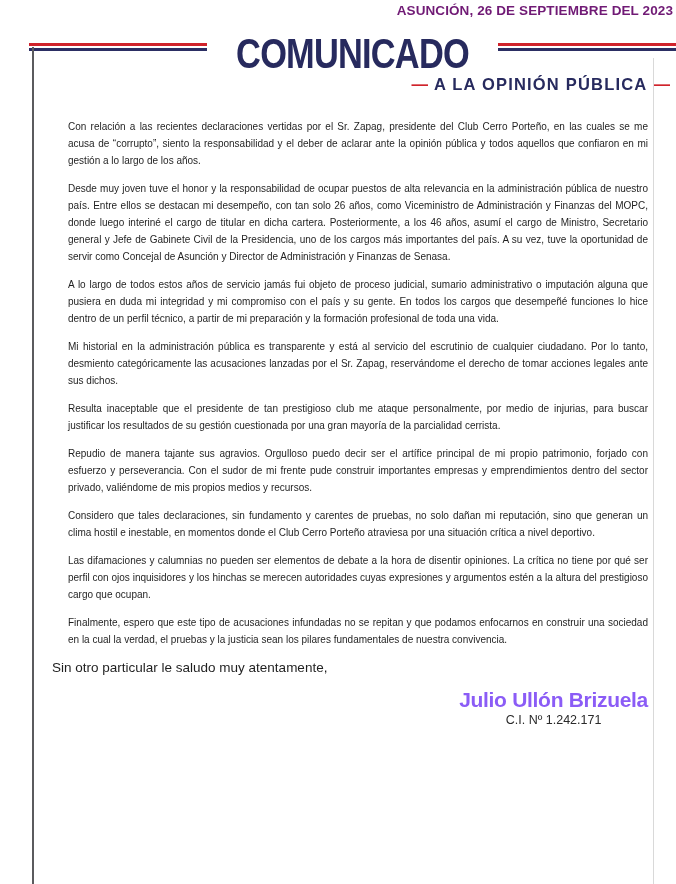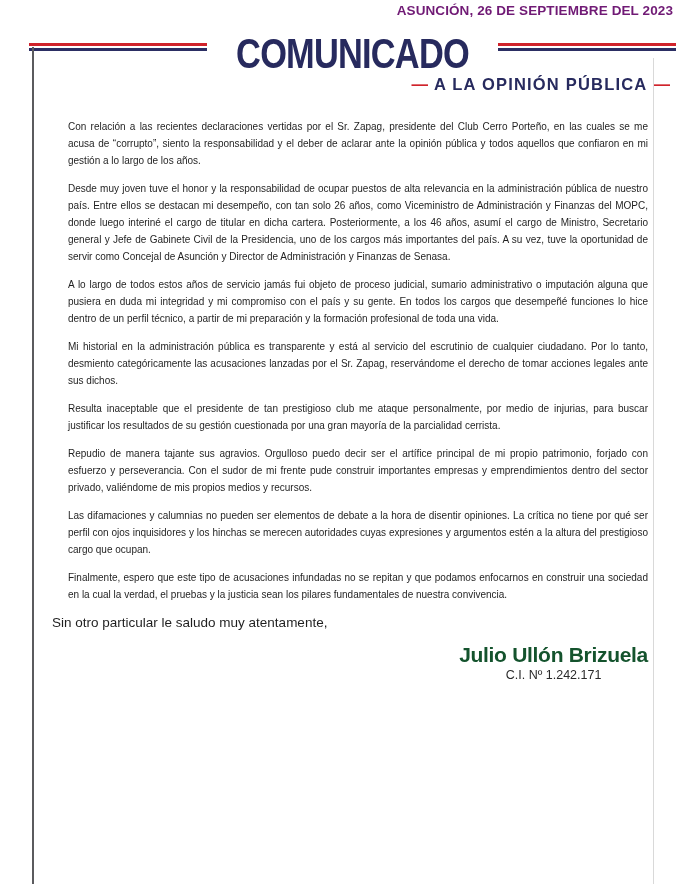--- a/index.html
+++ b/index.html
@@ -94,21 +94,21 @@
     font-size: 13.5px;
     line-height: 18.5px;
   }
 
   
   .signature-row { display: flex; justify-content: flex-end; margin-top: 10px; }
   .signature-block { text-align: center; }
   .sig-name {
     font-size: 21px;
     font-weight: bold;
-    color: #14532d;
+    color: #8b5cf6;
     line-height: 1.1;
     letter-spacing: -0.3px;
   }
   .sig-id {
     font-size: 12.5px;
     color: #2a2a2a;
     margin-top: 2px;
   }
 </style>
 </head>
@@ -141,20 +141,21 @@
   <div class="right-paper-edge"></div>
 
   <div class="content">
     <div>
         <p class="para">Con relación a las recientes declaraciones vertidas por el Sr. Zapag, presidente del Club Cerro Porteño, en las cuales se me acusa de “corrupto”, siento la responsabilidad y el deber de aclarar ante la opinión pública y todos aquellos que confiaron en mi gestión a lo largo de los años.</p>
         <p class="para">Desde muy joven tuve el honor y la responsabilidad de ocupar puestos de alta relevancia en la administración pública de nuestro país. Entre ellos se destacan mi desempeño, con tan solo 26 años, como Viceministro de Administración y Finanzas del MOPC, donde luego interiné el cargo de titular en dicha cartera. Posteriormente, a los 46 años, asumí el cargo de Ministro, Secretario general y Jefe de Gabinete Civil de la Presidencia, uno de los cargos más importantes del país. A su vez, tuve la oportunidad de servir como Concejal de Asunción y Director de Administración y Finanzas de Senasa.</p>
         <p class="para">A lo largo de todos estos años de servicio jamás fui objeto de proceso judicial, sumario administrativo o imputación alguna que pusiera en duda mi integridad y mi compromiso con el país y su gente. En todos los cargos que desempeñé funciones lo hice dentro de un perfil técnico, a partir de mi preparación y la formación profesional de toda una vida.</p>
         <p class="para bold">Mi historial en la administración pública es transparente y está al servicio del escrutinio de cualquier ciudadano. Por lo tanto, desmiento categóricamente las acusaciones lanzadas por el Sr. Zapag, reservándome el derecho de tomar acciones legales ante sus dichos.</p>
         <p class="para">Resulta inaceptable que el presidente de tan prestigioso club me ataque personalmente, por medio de injurias, para buscar justificar los resultados de su gestión cuestionada por una gran mayoría de la parcialidad cerrista.</p>
         <p class="para">Repudio de manera tajante sus agravios. Orgulloso puedo decir ser el artífice principal de mi propio patrimonio, forjado con esfuerzo y perseverancia. Con el sudor de mi frente pude construir importantes empresas y emprendimientos dentro del sector privado, valiéndome de mis propios medios y recursos.</p>
+        <p class="para">Considero que tales declaraciones, sin fundamento y carentes de pruebas, no solo dañan mi reputación, sino que generan un clima hostil e inestable, en momentos donde el Club Cerro Porteño atraviesa por una situación crítica a nivel deportivo.</p>
         <p class="para">Las difamaciones y calumnias no pueden ser elementos de debate a la hora de disentir opiniones. La crítica no tiene por qué ser perfil con ojos inquisidores y los hinchas se merecen autoridades cuyas expresiones y argumentos estén a la altura del prestigioso cargo que ocupan.</p>
         <p class="para">Finalmente, espero que este tipo de acusaciones infundadas no se repitan y que podamos enfocarnos en construir una sociedad en la cual la verdad, el pruebas y la justicia sean los pilares fundamentales de nuestra convivencia.</p>
       </div>
     <p class="closing">Sin otro particular le saludo muy atentamente,</p>
     <div class="signature-row">
       <div class="signature-block">
         <div class="sig-name">Julio Ullón Brizuela</div>
         <div class="sig-id">C.I. Nº 1.242.171</div>
       </div>
     </div>

